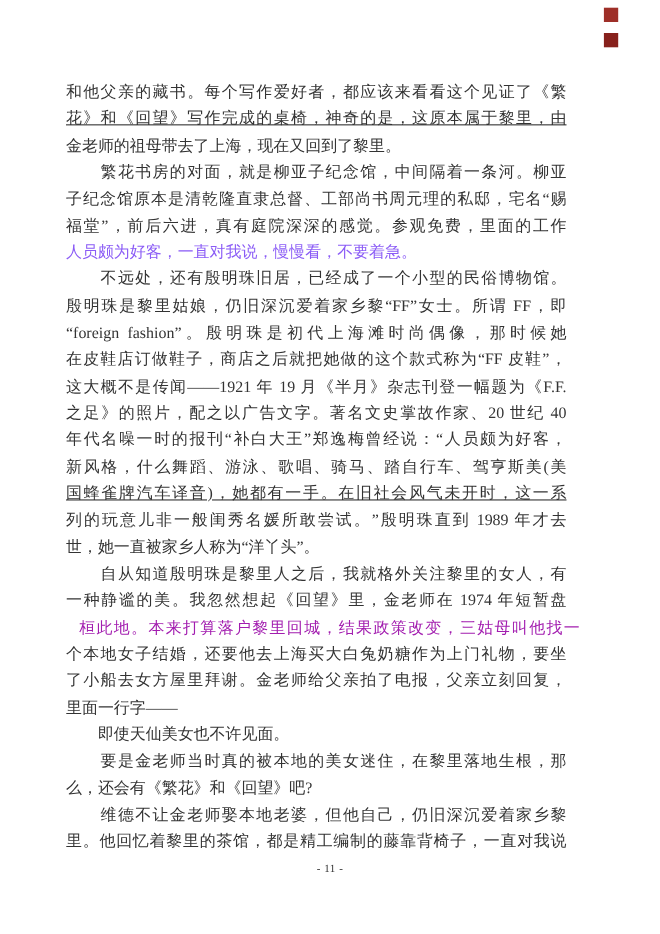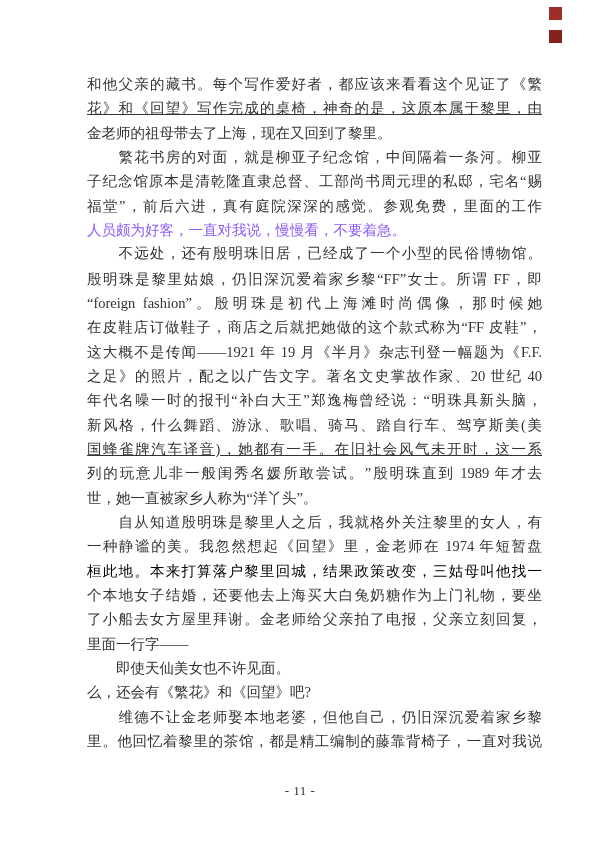--- a/index.html
+++ b/index.html
@@ -16,21 +16,21 @@
   }
   .page {
     position: absolute;
     left: 0; top: 0;
     width: 600px;
     height: 849px;
     background: #ffffff;
   }
   .text-block {
     position: absolute;
-    left: 87px;
+    left: 60px;
     top: 72px;
     width: 455px;
   }
   .line {
     width: 455px;
     height: 24.33px;
     line-height: 24.33px;
     font-size: 14.5px;
     color: #333333;
     text-align: justify;
@@ -40,21 +40,21 @@
   }
   .line.end {
     text-align-last: left;
   }
   .page-number {
     position: absolute;
     left: 0;
     top: 782px;
     width: 600px;
     text-align: center;
-    font-size: 13px;
+    font-size: 10px;
     line-height: 18px;
     color: #333333;
     letter-spacing: 0.5px;
   }
   .stamp-mark {
     position: absolute;
     width: 13px;
     height: 13px;
   }
   .stamp-mark.mark-0 { left: 549px; top: 7px; }
@@ -72,32 +72,33 @@
       <div class="line" style="color: rgb(51, 51, 51);">　　繁花书房的对面，就是柳亚子纪念馆，中间隔着一条河。柳亚</div>
       <div class="line" style="color: rgb(51, 51, 51);">子纪念馆原本是清乾隆直隶总督、工部尚书周元理的私邸，宅名“赐</div>
       <div class="line" style="color: rgb(51, 51, 51);">福堂”，前后六进，真有庭院深深的感觉。参观免费，里面的工作</div>
       <div class="line end" style="color: #8b5cf6;">人员颇为好客，一直对我说，慢慢看，不要着急。</div>
       <div class="line" style="color: rgb(51, 51, 51); font-family: Liberation Mono, monospace;">　　不远处，还有殷明珠旧居，已经成了一个小型的民俗博物馆。</div>
       <div class="line" style="color: rgb(51, 51, 51);">殷明珠是黎里姑娘，仍旧深沉爱着家乡黎“FF”女士。所谓 FF，即</div>
       <div class="line" style="color: rgb(51, 51, 51);">“foreign fashion”。殷明珠是初代上海滩时尚偶像，那时候她</div>
       <div class="line" style="color: rgb(51, 51, 51);">在皮鞋店订做鞋子，商店之后就把她做的这个款式称为“FF 皮鞋”，</div>
       <div class="line" style="color: rgb(51, 51, 51);">这大概不是传闻——1921 年 19 月《半月》杂志刊登一幅题为《F.F.</div>
       <div class="line" style="color: rgb(51, 51, 51);">之足》的照片，配之以广告文字。著名文史掌故作家、20 世纪 40</div>
-      <div class="line" style="color: rgb(51, 51, 51);">年代名噪一时的报刊“补白大王”郑逸梅曾经说：“明珠具新头脑，</div>
+      <div class="line" style="color: rgb(51, 51, 51);">年代名噪一时的报刊“补白大王”郑逸梅曾经说：“人员颇为好客，</div>
       <div class="line" style="color: rgb(51, 51, 51);">新风格，什么舞蹈、游泳、歌唱、骑马、踏自行车、驾亨斯美(美</div>
       <div class="line" style="color: rgb(51, 51, 51); text-decoration: underline;">国蜂雀牌汽车译音)，她都有一手。在旧社会风气未开时，这一系</div>
       <div class="line" style="color: rgb(51, 51, 51);">列的玩意儿非一般闺秀名媛所敢尝试。”殷明珠直到 1989 年才去</div>
       <div class="line end" style="color: rgb(51, 51, 51);">世，她一直被家乡人称为“洋丫头”。</div>
       <div class="line" style="color: rgb(51, 51, 51);">　　自从知道殷明珠是黎里人之后，我就格外关注黎里的女人，有</div>
       <div class="line" style="color: rgb(51, 51, 51);">一种静谧的美。我忽然想起《回望》里，金老师在 1974 年短暂盘</div>
-      <div class="line" style="color: #000000;">桓此地。本来打算落户黎里回城，结果政策改变，三姑母叫他找一</div>
+      <div class="line" style="color: #a21caf; margin-left: 12px;">桓此地。本来打算落户黎里回城，结果政策改变，三姑母叫他找一</div>
       <div class="line" style="color: rgb(51, 51, 51);">个本地女子结婚，还要他去上海买大白兔奶糖作为上门礼物，要坐</div>
       <div class="line" style="color: rgb(51, 51, 51);">了小船去女方屋里拜谢。金老师给父亲拍了电报，父亲立刻回复，</div>
       <div class="line end" style="color: rgb(51, 51, 51);">里面一行字——</div>
       <div class="line end" style="color: rgb(51, 51, 51);">　　即使天仙美女也不许见面。</div>
+      <div class="line" style="color: rgb(51, 51, 51);">　　要是金老师当时真的被本地的美女迷住，在黎里落地生根，那</div>
       <div class="line end" style="color: rgb(51, 51, 51);">么，还会有《繁花》和《回望》吧?</div>
       <div class="line" style="color: rgb(51, 51, 51);">　　维德不让金老师娶本地老婆，但他自己，仍旧深沉爱着家乡黎</div>
       <div class="line" style="color: rgb(51, 51, 51);">里。他回忆着黎里的茶馆，都是精工编制的藤靠背椅子，一直对我说</div>
     </div>
 
   <div class="page-number">- 11 -</div>
 
   <div class="stamp-mark mark-0" style="background: rgb(158, 47, 40);"></div>
   <div class="stamp-mark mark-1" style="background: rgb(135, 33, 28);"></div>
 

